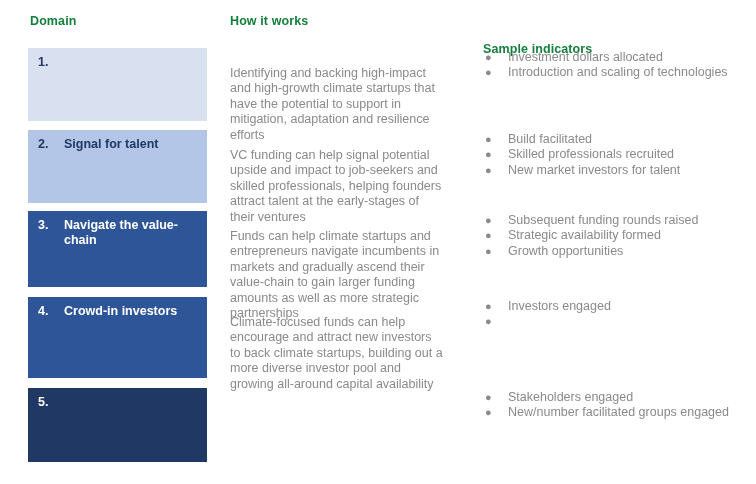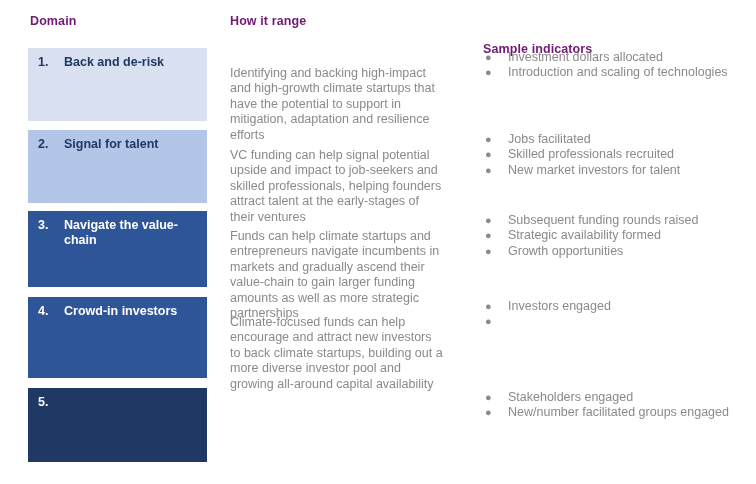--- a/index.html
+++ b/index.html
@@ -27,21 +27,21 @@
     position: absolute;
     top: 14px;
     left: 0;
     width: 756px;
     height: 24px;
   }
   .col-head {
     position: absolute;
     font-size: 12.5px;
     font-weight: bold;
-    color: #701a75;
+    color: #15803d;
     letter-spacing: 0.1px;
     white-space: nowrap;
   }
   .col-head.domain      { left: 30px; }
   .col-head.how         { left: 230px; }
   .col-head.indicators  { left: 483px; margin-top: 28px; }
 
   
   .row {
     position: absolute;
@@ -111,51 +111,50 @@
     color: #8a8a8a;
   }
 </style>
 </head>
 <body>
 
 <div class="table-wrap">
 
   <div class="header-row">
     <div class="col-head domain">Domain</div>
-    <div class="col-head how">How it range</div>
+    <div class="col-head how">How it works</div>
     <div class="col-head indicators">Sample indicators</div>
   </div>
 
   <div id="rows-host">
       <div class="row" style="top: 48px; height: 73px;">
         <div class="domain-cell" style="height: 73px; background: rgb(217, 225, 241); color: rgb(31, 56, 100);">
           <div class="domain-inner">
             <span class="domain-num">1.</span>
-            <span class="domain-label">Back and de-risk</span>
           </div>
         </div>
         <div class="how-cell">Identifying and backing high-impact and high-growth climate startups that have the potential to support in mitigation, adaptation and resilience efforts</div>
         <div class="ind-cell">
           <ul class="ind-list">
             <li><span class="bullet">●</span><span>Investment dollars allocated</span></li>
             <li><span class="bullet">●</span><span>Introduction and scaling of technologies</span></li>
           </ul>
         </div>
       </div>
       <div class="row" style="top: 130px; height: 73px;">
         <div class="domain-cell" style="height: 73px; background: rgb(180, 198, 231); color: rgb(31, 56, 100);">
           <div class="domain-inner">
             <span class="domain-num">2.</span>
             <span class="domain-label">Signal for talent</span>
           </div>
         </div>
         <div class="how-cell">VC funding can help signal potential upside and impact to job-seekers and skilled professionals, helping founders attract talent at the early-stages of their ventures</div>
         <div class="ind-cell">
           <ul class="ind-list">
-            <li><span class="bullet">●</span><span>Jobs facilitated</span></li>
+            <li><span class="bullet">●</span><span>Build facilitated</span></li>
             <li><span class="bullet">●</span><span>Skilled professionals recruited</span></li>
             <li><span class="bullet">●</span><span>New market investors for talent</span></li>
           </ul>
         </div>
       </div>
       <div class="row" style="top: 211px; height: 76px;">
         <div class="domain-cell" style="height: 76px; background: rgb(46, 85, 151); color: rgb(255, 255, 255);">
           <div class="domain-inner">
             <span class="domain-num">3.</span>
             <span class="domain-label">Navigate the value-chain</span>

